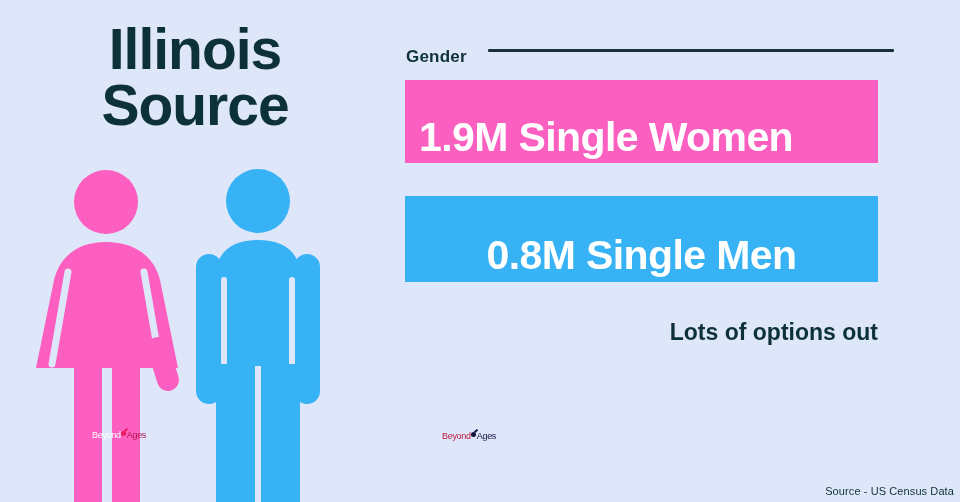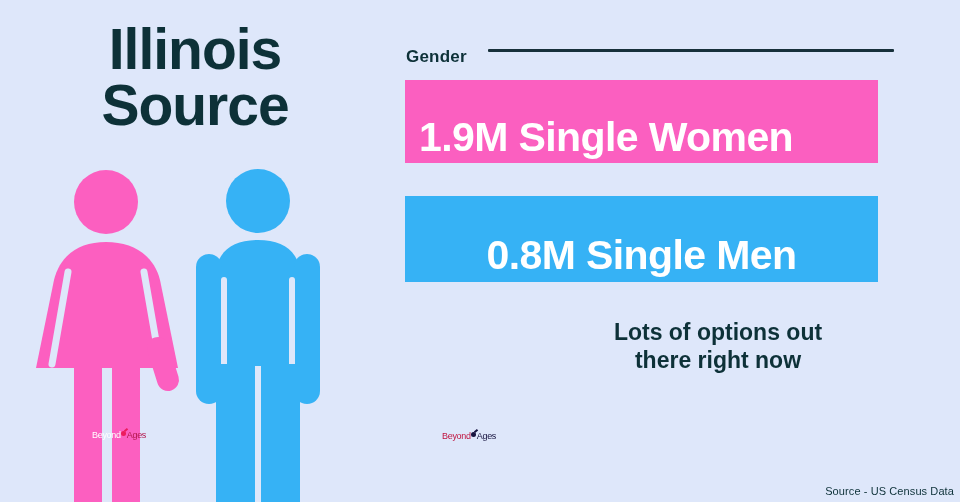--- a/index.html
+++ b/index.html
@@ -173,21 +173,21 @@
     letter-spacing: -0.6px;
     white-space: nowrap;
     margin-top: 32px;
   }
 
   #tagline {
     position: absolute;
     right: 82px;
     top: 318px;
     width: 320px;
-    text-align: center;
+    text-align: right;
     color: #0d3138;
     font-size: 23px;
     font-weight: bold;
     line-height: 1.22;
   }
   #tagline .tagline-line { display: block; }
 
   #source-note {
     position: absolute;
     right: 6px;
@@ -272,20 +272,19 @@
     <div class="stat-bar" id="bar-women">
       <span class="bar-label">1.9M Single Women</span>
     </div>
 
     <div class="stat-bar" id="bar-men">
       <span class="bar-label">0.8M Single Men</span>
     </div>
 
     <div id="tagline">
       <span class="tagline-line">Lots of options out</span>
-      <span class="tagline-line">there right now</span>
     </div>
 
   </div>
 
   <div id="source-note">Source - US Census Data</div>
 
 </div>
 
 </body></html>

